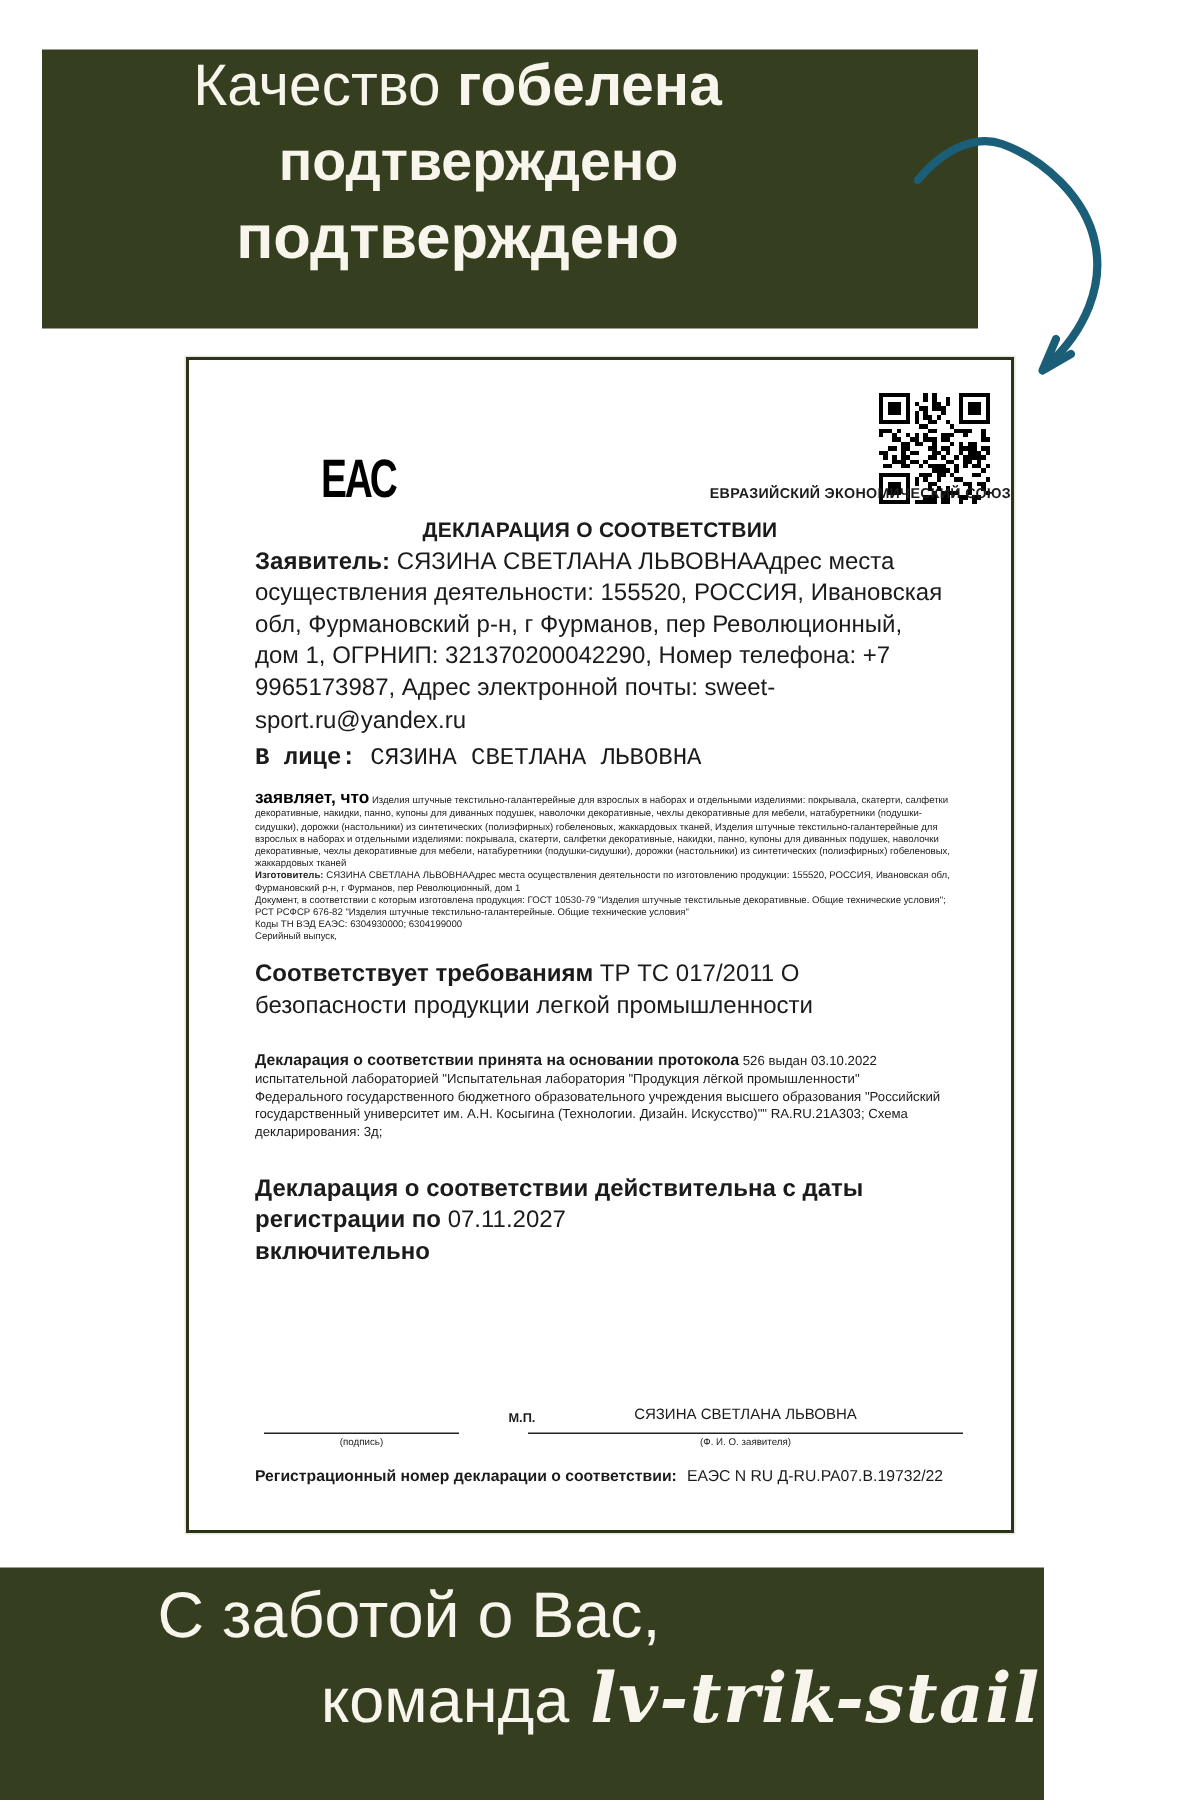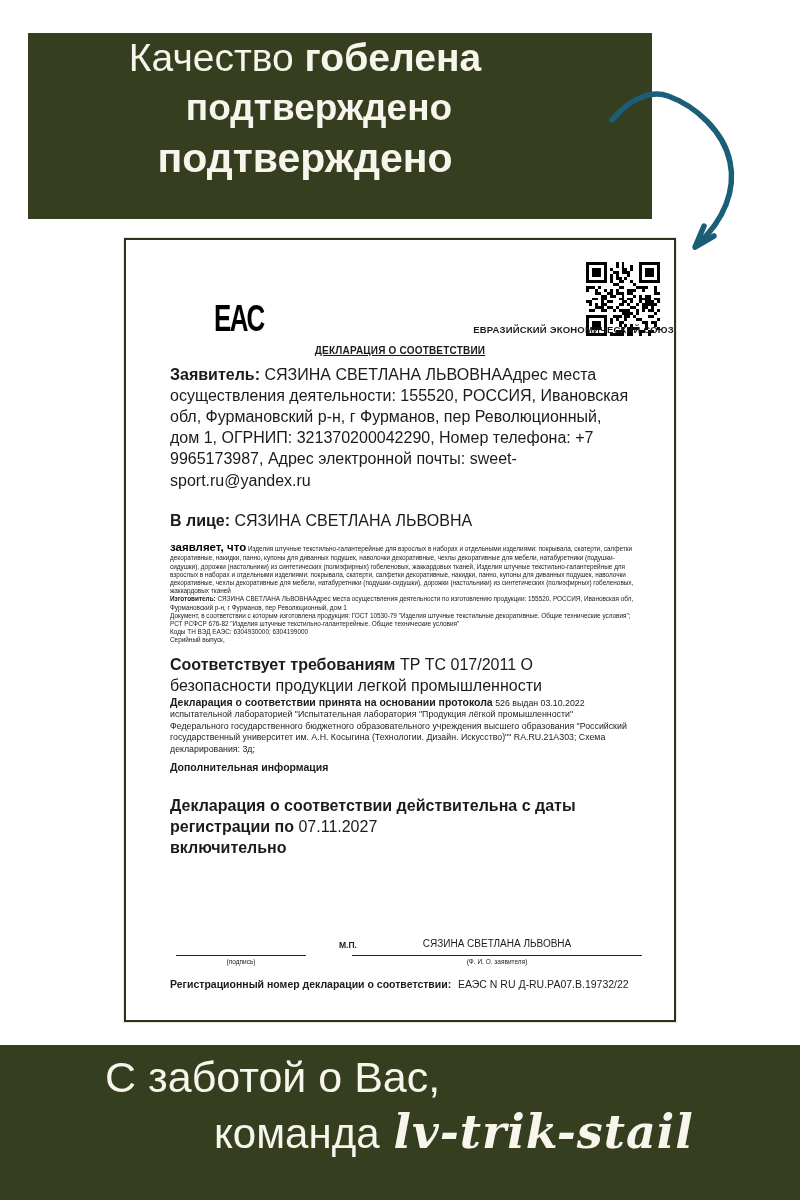--- a/index.html
+++ b/index.html
@@ -49,53 +49,53 @@
     padding-left:31px;
   }
   .qr{position:absolute;top:22px;right:14px;width:74px;height:74px;}
   .eac-logo{
     position:absolute;left:88px;top:58px;width:60px;height:46px;
     font-weight:700;font-size:36px;letter-spacing:-2px;
     transform:scaleX(0.72);transform-origin:left center;
     color:#000;
   }
   .cert-title-1{position:absolute;top:84px;left:0;right:0;text-align:right;font-weight:700;font-size:9.5px;letter-spacing:.2px;}
-  .cert-title-2{position:absolute;top:105px;left:0;right:0;text-align:center;font-weight:700;font-size:10px;letter-spacing:.2px;text-decoration:underline;}
+  .cert-title-2{position:absolute;top:105px;left:0;right:0;text-align:center;font-weight:700;font-size:14px;letter-spacing:.2px;}
 
   .cert-body{position:absolute;left:44px;right:40px;top:124px;}
   .p{font-size:16px;line-height:1.32;}
   .p b{font-weight:700;}
-  .p2{margin-top:19px;}
+  .p2{margin-top:4px;font-family:Liberation Mono, monospace;}
   .declares{margin-top:9px;font-size:6.4px;line-height:1.28;color:#222;}
   .declares .big{font-weight:700;font-size:11.5px;color:#000;}
   .tinyblock{font-size:6.4px;line-height:1.28;color:#222;}
   .tinyblock b{font-weight:700;}
   .complies{margin-top:9px;}
-  .protocol{margin-top:0;font-size:8.8px;line-height:1.3;}
+  .protocol{margin-top:20px;font-size:8.8px;line-height:1.3;}
   .protocol b{font-size:10.5px;}
   .addinfo{margin-top:6px;font-weight:700;font-size:10.5px;}
   .valid{margin-top:22px;}
   .valid .normal{font-weight:400;}
 
   .sig{position:absolute;left:44px;right:38px;top:698px;height:80px;font-size:10.5px;}
   .mp{position:absolute;left:152px;top:2px;font-weight:700;font-size:8.5px;margin-left:17px;}
   .sig-left{position:absolute;left:6px;top:0;width:130px;}
   .sig-left .line{height:18px;border-bottom:1.5px solid #222;}
   .sig-caption{text-align:center;font-size:6.5px;padding-top:2px;color:#222;}
   .sig-right{position:absolute;left:182px;top:0;width:290px;}
   .sig-right .name{text-align:center;font-size:10px;height:18px;border-bottom:1.5px solid #222;}
   .sig-row{position:absolute;left:0;right:0;display:flex;}
   .row-reg{top:40px;}
   .row-date{top:58px;}
   .sig-row .lbl{font-weight:700;width:288px;flex:0 0 288px;}
   .sig-row .val{font-weight:400;}
 
   
   .banner-bottom{
-    position:absolute;left:0;top:1045px;width:800px;height:155px;
+    position:absolute;left:0;top:1045px;width:696px;height:155px;
     background:var(--olive);color:var(--cream);
   }
   .bb-l1{position:absolute;left:105px;top:8px;font-size:43px;font-weight:400;}
   .bb-l2{position:absolute;left:214px;top:60px;font-size:42px;font-weight:400;}
   .bb-brand{
     font-family:"DejaVu Serif", serif;
     font-style:italic;font-weight:700;
     font-size:46px;letter-spacing:1px;
     padding-left:14px;
   }
@@ -338,21 +338,20 @@
 
     <div class="tinyblock"><b>Изготовитель:</b><span> СЯЗИНА СВЕТЛАНА ЛЬВОВНААдрес места осуществления деятельности по изготовлению продукции: 155520, РОССИЯ, Ивановская обл, Фурмановский р-н, г Фурманов, пер Революционный, дом 1</span></div>
     <div class="tinyblock">Документ, в соответствии с которым изготовлена продукция: ГОСТ 10530-79 "Изделия штучные текстильные декоративные. Общие технические условия"; РСТ РСФСР 676-82 "Изделия штучные текстильно-галантерейные. Общие технические условия"</div>
     <div class="tinyblock">Коды ТН ВЭД ЕАЭС: 6304930000; 6304199000</div>
     <div class="tinyblock">Серийный выпуск,</div>
 
     <div class="p complies"><b>Соответствует требованиям</b><span>  ТР ТС 017/2011 О безопасности продукции легкой промышленности</span></div>
 
     <div class="protocol"><b>Декларация о соответствии принята на основании протокола</b><span> 526 выдан 03.10.2022  испытательной лабораторией "Испытательная лаборатория "Продукция лёгкой промышленности" Федерального государственного бюджетного образовательного учреждения высшего  образования "Российский государственный университет им. А.Н. Косыгина (Технологии. Дизайн. Искусство)"" RA.RU.21А303; Схема декларирования: 3д;</span></div>
 
-    <div class="addinfo">Дополнительная информация</div>
 
     <div class="p valid"><b>Декларация о соответствии действительна с даты регистрации по </b><span class="normal">07.11.2027</span><br><b>включительно</b></div>
   </div>
 
   <div class="sig">
     <div class="mp">М.П.</div>
 
     <div class="sig-left">
       <div class="line"></div>
       <div class="sig-caption">(подпись)</div>

